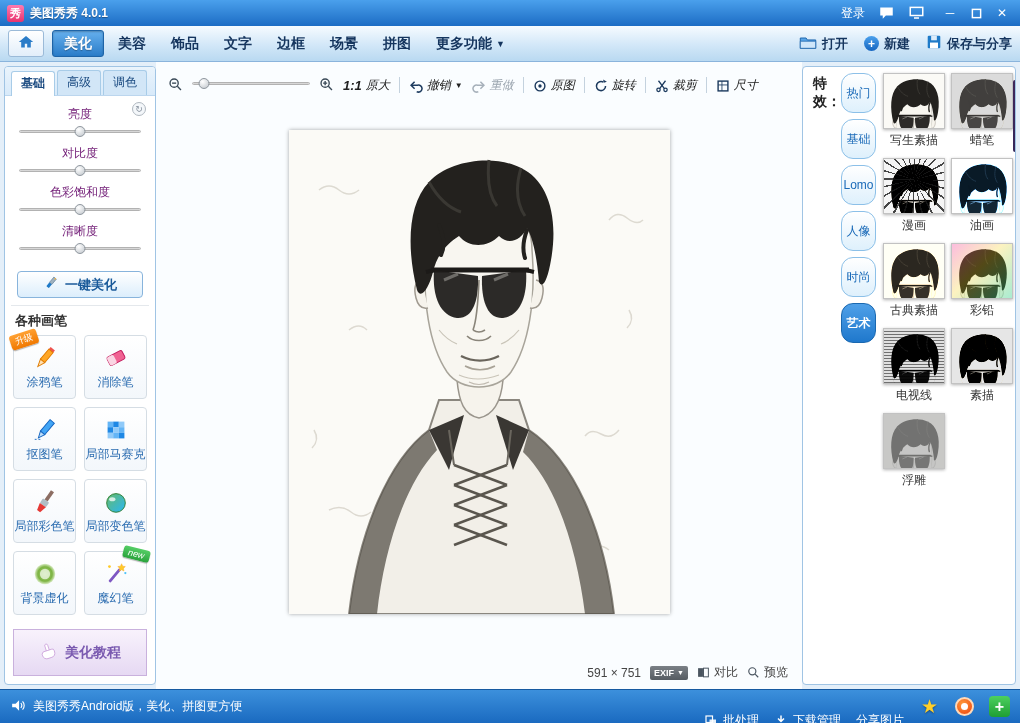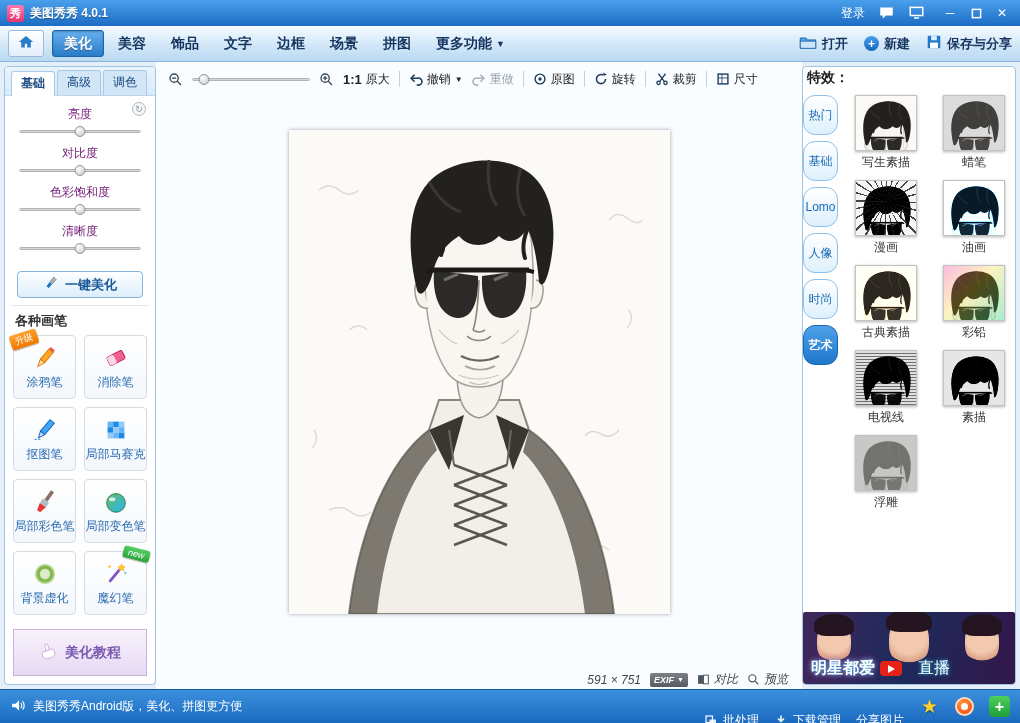--- a/index.html
+++ b/index.html
@@ -49,36 +49,36 @@
 .brush-grid { display:grid; grid-template-columns:1fr 1fr; gap:8px; padding:0 8px; }
 .brush-card { position:relative; height:64px; background:linear-gradient(#ffffff,#f3f7fb); border:1px solid #d5dde4; border-radius:4px; display:flex; flex-direction:column; align-items:center; justify-content:center; cursor:pointer; }
 .brush-card svg.bi { width:28px; height:28px; }
 .brush-label { font-size:12px; color:#2b6cb0; margin-top:2px; white-space:nowrap; }
 .brush-badge { position:absolute; top:-4px; left:-4px; background:linear-gradient(#ffa133,#f07800); color:#fff; font-size:9px; padding:1px 5px; border-radius:3px; transform:rotate(-18deg); box-shadow:0 1px 1px rgba(0,0,0,.3); }
 .brush-card:nth-child(8) .brush-badge { left:auto; right:-4px; background:linear-gradient(#55ce66,#2aa33c); transform:rotate(14deg); font-style:italic; }
 .tutorial-btn { margin:auto 8px 8px; height:47px; background:linear-gradient(#f8f2fc,#e6d9f3); border:1px solid #c9b1dd; border-radius:0; display:flex; align-items:center; justify-content:center; gap:8px; color:#7a5ab0; font-size:14px; font-weight:bold; cursor:pointer; }
 
 
 .center { flex:1 1 auto; display:flex; flex-direction:column; background:#fafdff; position:relative; overflow:hidden; }
-.canvas-toolbar { height:34px; flex:0 0 34px; display:flex; align-items:center; gap:9px; padding:15px 12px; font-size:12px; color:#222; }
+.canvas-toolbar { height:34px; flex:0 0 34px; display:flex; align-items:flex-start; gap:9px; padding:15px 12px; font-size:12px; color:#222;font-style:italic; }
 .ct-sep { width:1px; height:16px; background:#c4d2de; }
 .ct-item { display:flex; align-items:center; gap:4px; cursor:pointer; white-space:nowrap; }
 .ct-item.disabled { color:#9aa4ae; cursor:default; }
 .zoom-slider { position:relative; width:118px; height:13px; cursor:pointer; }
 .zoom-slider .sl-line { top:5px; }
 .ratio { font-size:13px; font-weight:bold; }
 .canvas-area { flex:1 1 auto; display:flex; justify-content:center; align-items:flex-start; }
 .photo { margin-top:34px; width:381px; height:484px; background:#fff; box-shadow:0 0 4px rgba(0,0,0,.35); cursor:crosshair; }
 .photo svg { display:block; width:100%; height:100%; }
-.canvas-status { position:absolute; right:14px; bottom:1px; display:flex; align-items:center; gap:9px; font-size:12px; color:#444;font-style:italic; }
+.canvas-status { position:absolute; right:14px; bottom:8px; display:flex; align-items:center; gap:9px; font-size:12px; color:#444; }
 .exif-badge { background:linear-gradient(#7a8086,#565c62); color:#fff; font-size:9px; font-weight:bold; padding:2px 4px; border-radius:2px; display:flex; align-items:center; gap:3px; cursor:pointer; }
 .exif-badge .caret { font-size:7px; }
 
 
-.right-panel { width:214px; flex:0 0 214px; margin:4px 4px 4px 0; background:#fff; border:1px solid #a0c4e4; border-radius:4px; display:flex; flex-direction:column; overflow:hidden; }
+.right-panel { width:214px; flex:0 0 214px; margin:4px 4px 4px 0; background:#fff; border:1px solid #a0c4e4; border-radius:4px; padding:6px; display:flex; flex-direction:row; overflow:hidden; }
 .fx-title { font-size:14px; font-weight:bold; color:#222; margin:2px 0 8px 4px; }
 .fx-body { display:flex; gap:7px; flex:1 1 auto; min-height:0; }
 .fx-cats { width:35px; flex:0 0 35px; display:flex; flex-direction:column; gap:6px; }
 .fx-cat { height:40px; display:flex; align-items:center; justify-content:center; font-size:12px; color:#1a6ab8; border:1px solid #8cc0e8; border-radius:12px; background:linear-gradient(#ffffff,#def0fc); cursor:pointer; }
 .fx-cat.active { background:linear-gradient(#4fa0e8,#1f78cc); color:#fff; border-color:#1a68b0; font-weight:bold; }
 .fx-grid { flex:1 1 auto; display:grid; grid-template-columns:1fr 1fr; column-gap:6px; row-gap:9px; align-content:start; justify-items:center; }
 .fx-item { display:flex; flex-direction:column; align-items:center; cursor:pointer; }
 .fx-thumb { width:62px; height:56px; border:1px solid #c2c2c2; box-shadow:0 1px 3px rgba(0,0,0,.3); background:#fff; overflow:hidden; position:relative; }
 .fx-thumb svg { display:block; width:100%; height:100%; }
 .fx-overlay { position:absolute; inset:0; pointer-events:none; }

